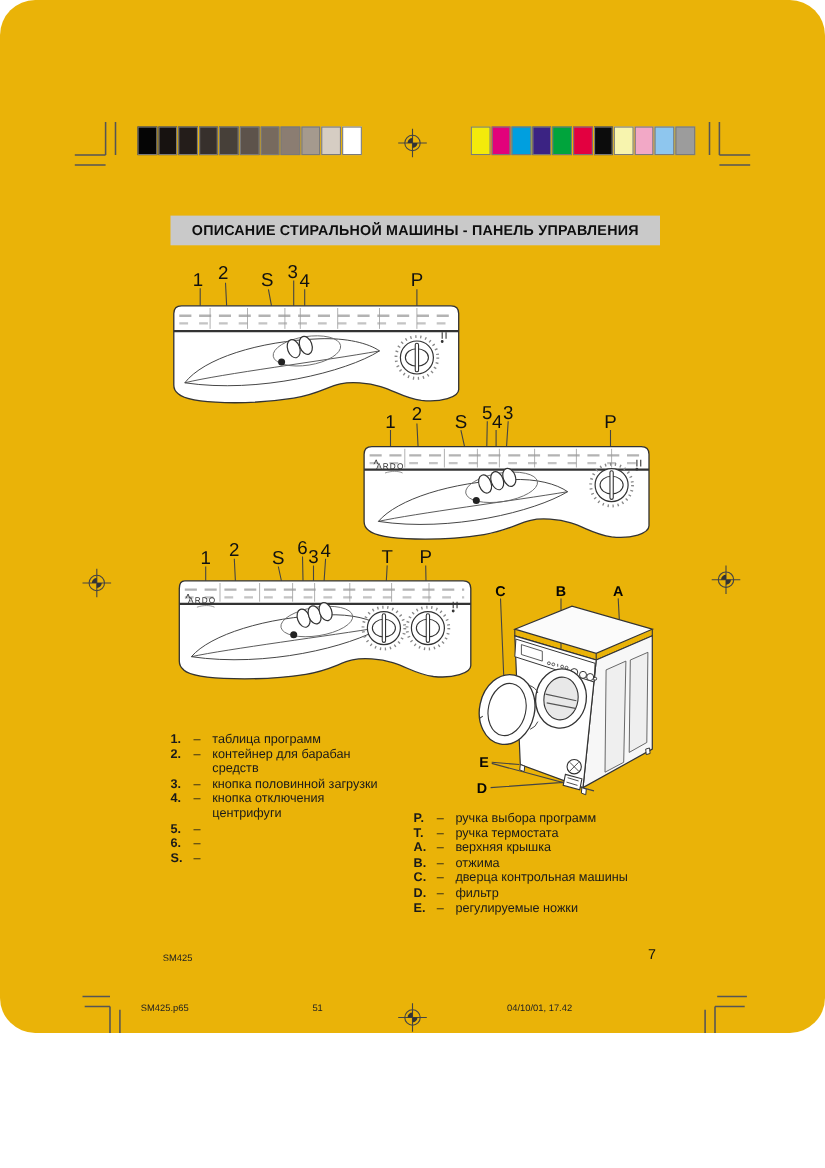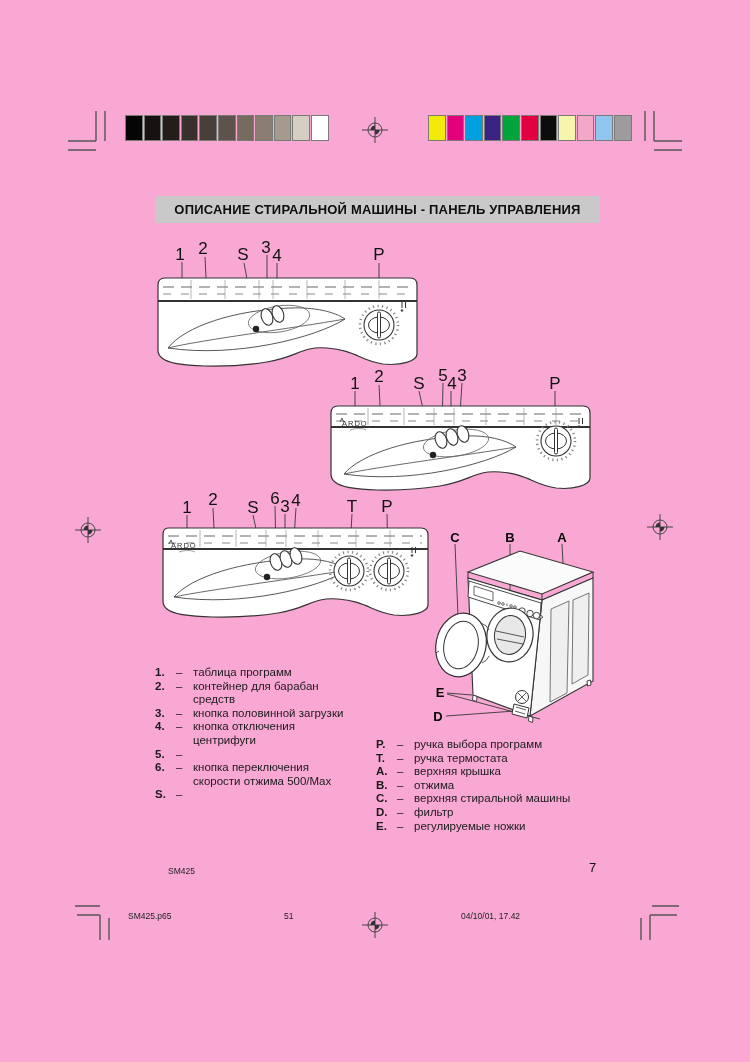--- a/index.html
+++ b/index.html
@@ -1,17 +1,17 @@
 <!DOCTYPE html>
 <html><head>
 <meta charset="utf-8">
 <style>
   html,body{margin:0;padding:0;background:#ffffff;}
-  #page{position:relative;width:750px;height:1062px;background:#f9a8d4;overflow:hidden;
-        font-family:"Liberation Sans", sans-serif;color:#1a1a1a;}
+  #page{position:relative;width:750px;height:939px;background:#eab308;overflow:hidden;
+        font-family:"Liberation Sans", sans-serif;color:#1a1a1a;border-radius:32px;}
   .abs{position:absolute;}
   
   .bar{position:absolute;display:flex;height:26px;}
   .bar .sw{width:17.6px;height:26px;margin-right:1px;box-sizing:border-box;border:0.5px solid #7a7a7a;}
   
   .titlebar{position:absolute;left:155px;top:196px;width:445px;height:27px;background:#c9c9c9;
             display:flex;align-items:center;justify-content:center;font-weight:bold;font-size:13px;
             color:#0e0e0e;letter-spacing:0.2px;}
   
   .diagram{position:absolute;}
@@ -348,22 +348,20 @@
         <span class="t">кнопка отключения
 центрифуги</span>
       </div>
     <div class="li">
         <span class="k">5.</span>
         <span class="d">–</span>
       </div>
     <div class="li">
         <span class="k">6.</span>
         <span class="d">–</span>
-        <span class="t">кнопка переключения
-скорости отжима 500/Max</span>
       </div>
     <div class="li">
         <span class="k">S.</span>
         <span class="d">–</span>
       </div>
   </div>
 
   <div class="legend" style="left:376px;top:738px;width:224px;">
     <div class="li">
         <span class="k">P.</span>
@@ -381,33 +379,33 @@
         <span class="t">верхняя крышка</span>
       </div>
     <div class="li">
         <span class="k">B.</span>
         <span class="d">–</span>
         <span class="t">отжима</span>
       </div>
     <div class="li">
         <span class="k">C.</span>
         <span class="d">–</span>
-        <span class="t">верхняя стиральной машины</span>
+        <span class="t">дверца контрольная машины</span>
       </div>
     <div class="li">
         <span class="k">D.</span>
         <span class="d">–</span>
         <span class="t">фильтр</span>
       </div>
     <div class="li">
         <span class="k">E.</span>
         <span class="d">–</span>
         <span class="t">регулируемые ножки</span>
       </div>
   </div>
 
-  <span class="ft" style="left:168px;top:866px;">SM425</span>
+  <span class="ft" style="left:148px;top:866px;">SM425</span>
   <span class="pageno" style="left:589px;top:860px;">7</span>
   <span class="ft" style="left:128px;top:911px;">SM425.p65</span>
   <span class="ft" style="left:284px;top:911px;">51</span>
   <span class="ft" style="left:461px;top:911px;">04/10/01, 17.42</span>
 
 </div>
 
 </body></html>

